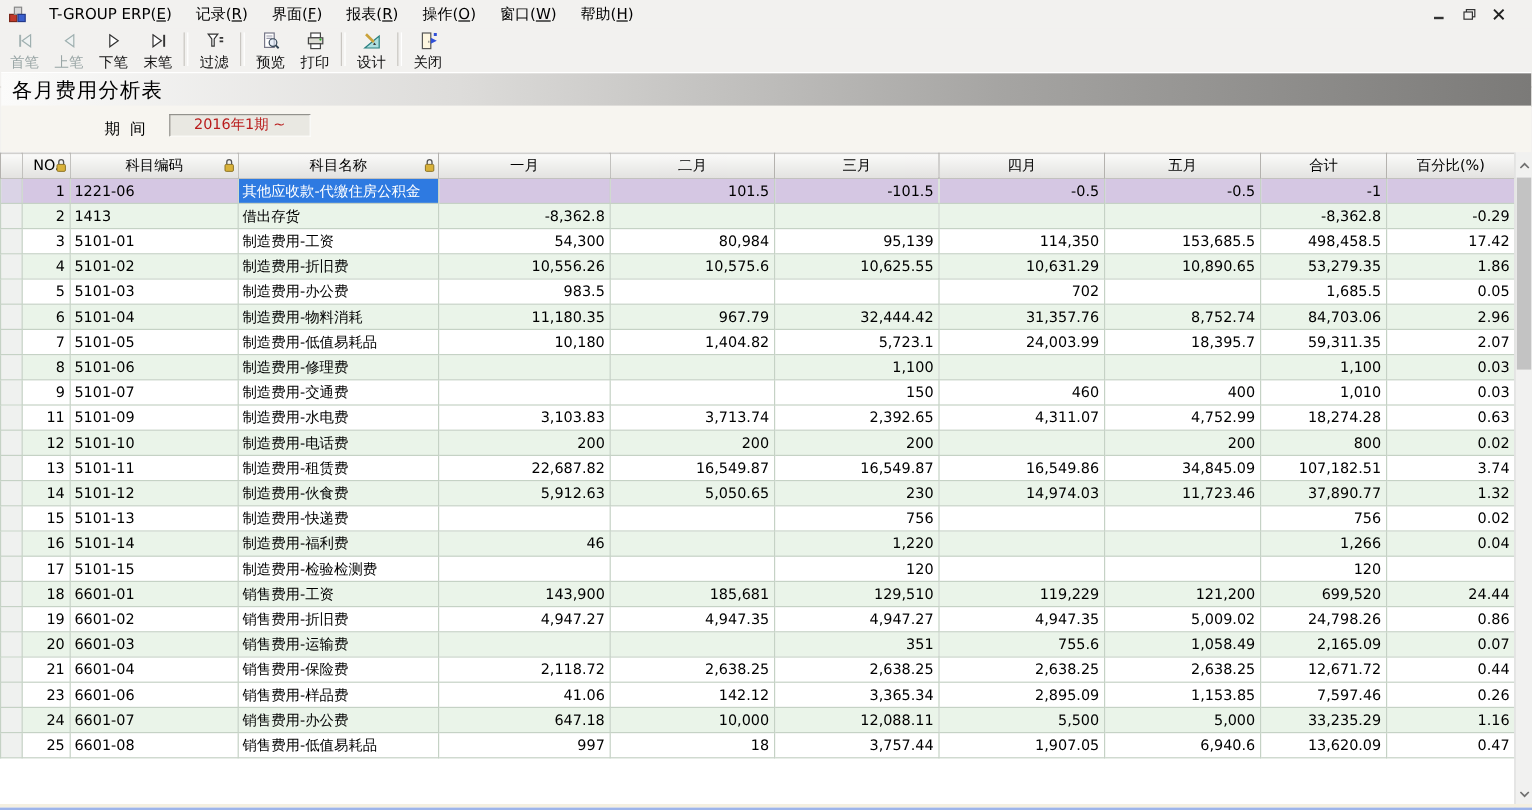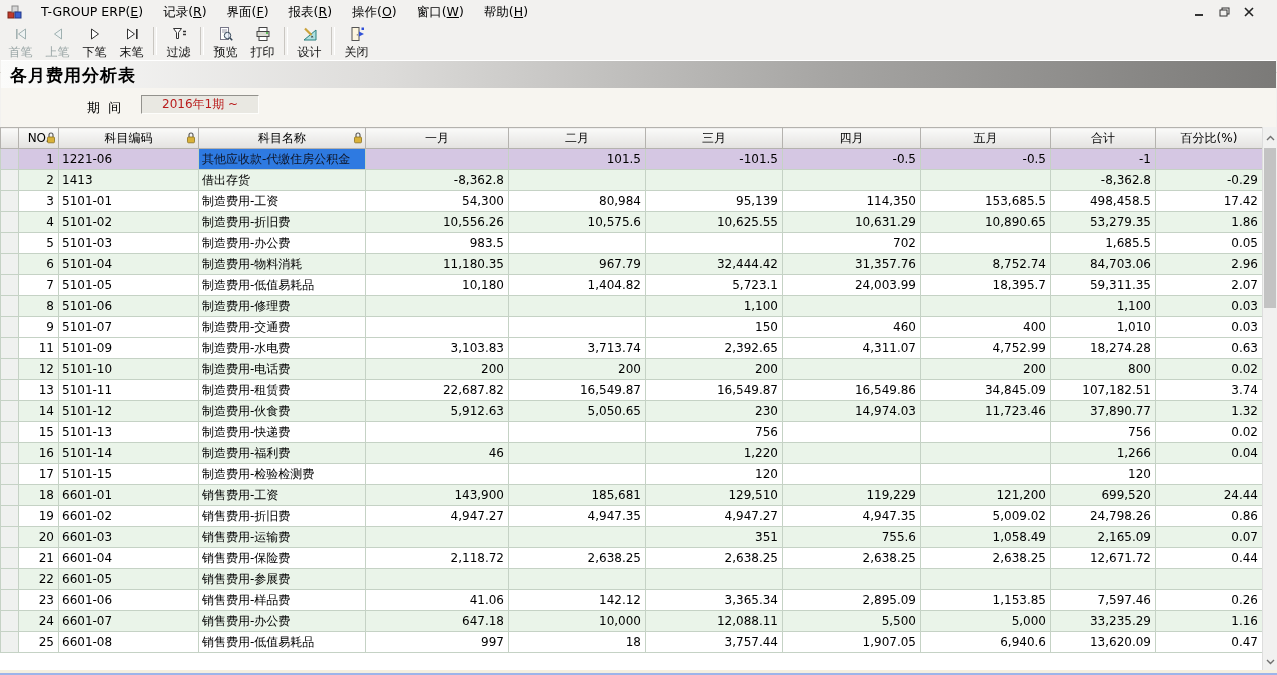--- a/index.html
+++ b/index.html
@@ -21,42 +21,42 @@
   .toolbar{position:absolute;top:24px;left:0;right:0;height:35px;background:#f2f1ef;border-bottom:1px solid #d9d6d1;display:flex;align-items:flex-start;padding:1px 0 12px 2px;}
   .tbtn{width:37px;height:33px;display:flex;flex-direction:column;align-items:center;font-size:12px;color:#111;cursor:default;}
   .tbtn svg{margin-top:1px;flex:none;}
   .tbtn .tlabel{line-height:14px;white-space:nowrap;}
   .tbtn.disabled .tlabel{color:#9aa6a6;}
   .tsep{width:2px;height:28px;border-left:1px solid #c9c6c1;border-right:1px solid #ffffff;margin:2px 3px 0 3px;}
   
   .titlebar{position:absolute;top:60px;left:1px;right:1px;height:28px;
     background:linear-gradient(90deg,#fbfbfa 0%,#dddcda 30%,#a6a5a3 65%,#7b7a78 100%);
     display:flex;align-items:center;border-top:1px solid #fff;}
-  .titlebar .t{font-size:17px;font-weight:bold;color:#000;padding-left:9px;letter-spacing:1px;}
+  .titlebar .t{font-size:17px;font-weight:normal;color:#000;padding-left:9px;letter-spacing:1px;}
   
   .periodbar{position:absolute;top:88px;left:1px;right:1px;height:39px;background:#f7f5f0;}
   .plabel{position:absolute;left:86px;top:11px;font-size:13px;color:#000;white-space:pre;}
   .pinput{position:absolute;left:140px;top:7px;width:118px;height:19px;background:#e9e8e2;
     border:1px solid #93928d;border-right-color:#fdfdfb;border-bottom-color:#fdfdfb;
     font-size:12px;padding:0 20px;font-family:inherit;color:#b91c1c;box-sizing:border-box;}
   
   .grid{position:absolute;top:127px;left:0;width:1262px;height:546px;overflow:hidden;background:#fff;}
   table{border-collapse:collapse;table-layout:fixed;width:1262px;font-size:12px;}
   th,td{border:1px solid var(--grid-line);height:21px;padding:0 4px;overflow:hidden;white-space:nowrap;box-sizing:border-box;line-height:19px;}
   thead th{background:linear-gradient(#fafaf9,#e3e2e0);border:1px solid #b4b2ae;font-weight:normal;text-align:center;position:relative;color:#000;}
   thead th .lock{position:absolute;right:2px;top:4px;line-height:0;}
   td{background:#fff;color:#000;}
   td.num{text-align:right;}
   td.txt{text-align:left;padding:0 3px;}
   tr.alt td{background:var(--alt-row);}
   tr.sel td{background:var(--selected-row);}
   td.ind{background:#eff1ef;padding:0;}
   tr.alt td.ind{background:#eff1ef;}
   tr.sel td.ind{background:#dad3e6;}
-  td.selcell{background:var(--selected-cell) !important;color:#0f172a;}
+  td.selcell{background:var(--selected-cell) !important;color:#ffffff;}
   
   .vscroll{position:absolute;left:1262px;top:127px;width:15px;height:546px;background:#f1f1f0;border-left:1px solid #dddddd;box-sizing:border-box;}
   .sb-btn{position:absolute;left:0;width:14px;height:16px;display:flex;align-items:center;justify-content:center;}
   .sb-up{top:3px;}
   .sb-down{bottom:3px;}
   .sb-thumb{position:absolute;left:1px;top:21px;width:12px;height:160px;background:#c3c3c3;}
   
   .bstrip{position:absolute;left:0;right:0;bottom:2px;height:3px;background:#f4efe0;z-index:5;}
   .bline{position:absolute;left:0;right:0;bottom:0;height:2px;background:#9db4ea;z-index:5;}
 </style>
@@ -478,33 +478,20 @@
           <td class="txt">6601-04</td>
           <td class="txt">销售费用-保险费</td>
           <td class="num">2,118.72</td>
           <td class="num">2,638.25</td>
           <td class="num">2,638.25</td>
           <td class="num">2,638.25</td>
           <td class="num">2,638.25</td>
           <td class="num">12,671.72</td>
           <td class="num">0.44</td>
         </tr>
-        <tr class="alt">
-          <td class="ind"></td>
-          <td class="num">22</td>
-          <td class="txt">6601-05</td>
-          <td class="txt">销售费用-参展费</td>
-          <td class="num"></td>
-          <td class="num"></td>
-          <td class="num"></td>
-          <td class="num"></td>
-          <td class="num"></td>
-          <td class="num"></td>
-          <td class="num"></td>
-        </tr>
         <tr>
           <td class="ind"></td>
           <td class="num">23</td>
           <td class="txt">6601-06</td>
           <td class="txt">销售费用-样品费</td>
           <td class="num">41.06</td>
           <td class="num">142.12</td>
           <td class="num">3,365.34</td>
           <td class="num">2,895.09</td>
           <td class="num">1,153.85</td>

